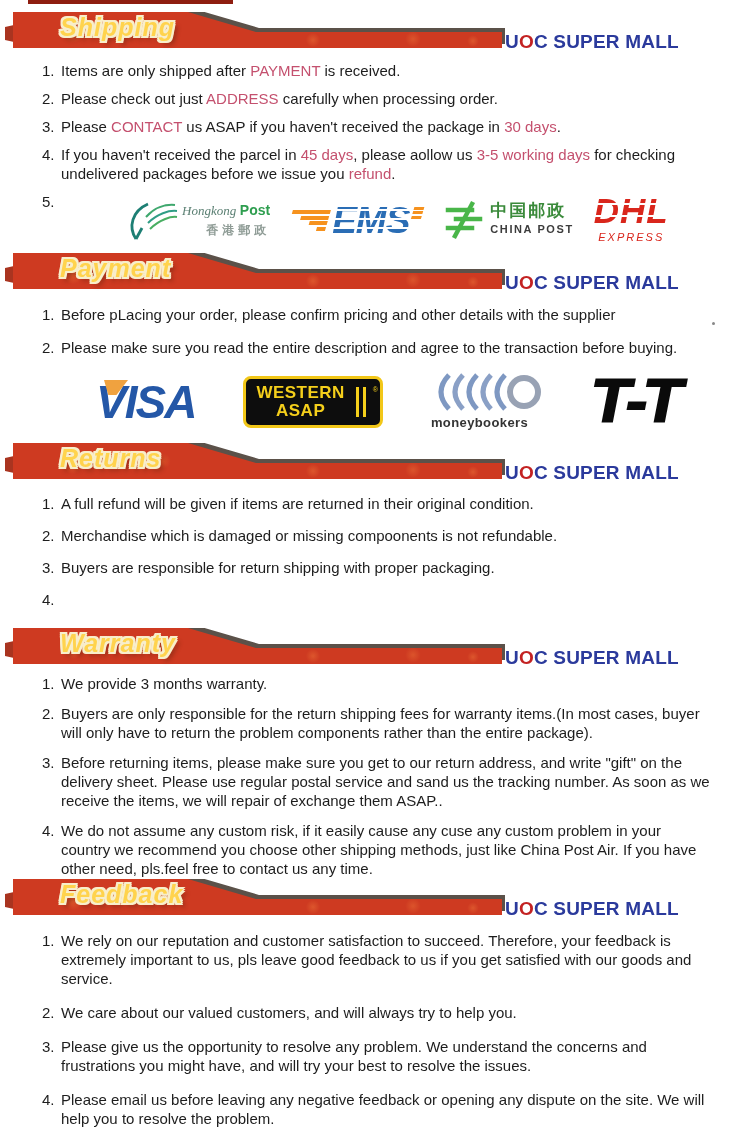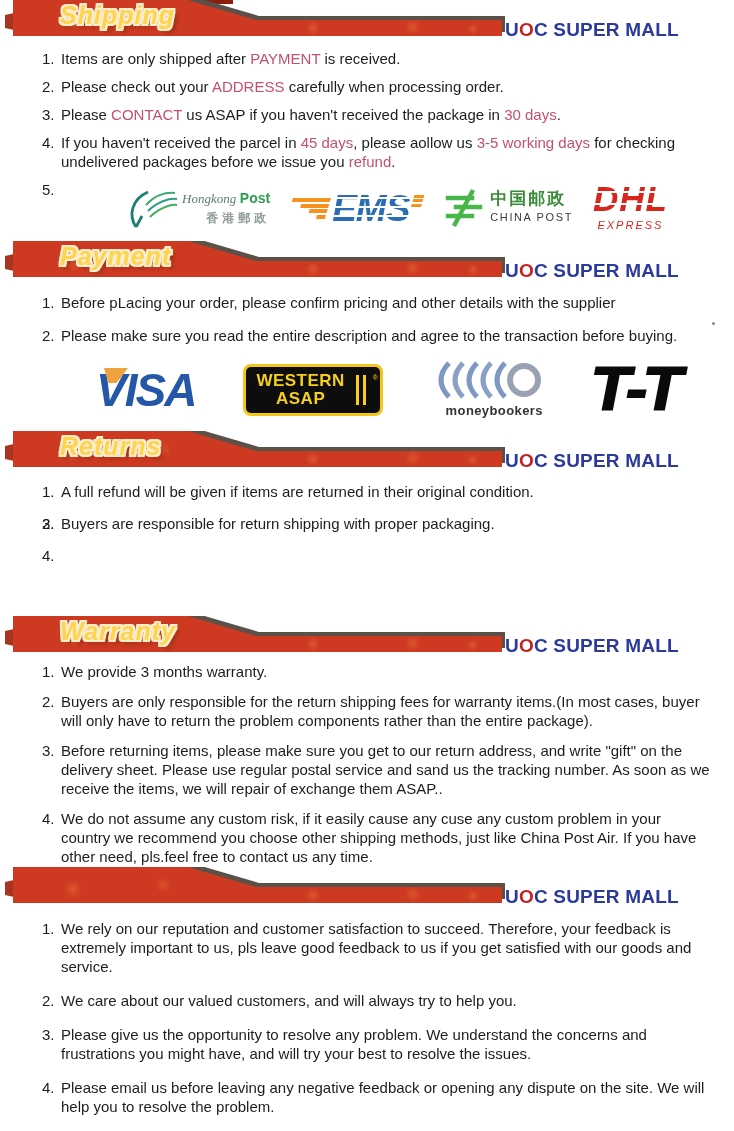--- a/index.html
+++ b/index.html
@@ -1,18 +1,18 @@
 <!DOCTYPE html>
 <html><head>
 <meta charset="utf-8">
 <style>
   html,body{margin:0;padding:0;background:#fff;}
   .page{position:relative;width:734px;height:1131px;background:#ffffff;
         font-family:"Liberation Sans",sans-serif;box-sizing:border-box;
-        padding-top:0;overflow:hidden;}
+        padding-top:12px;overflow:hidden;}
   .top-strip{position:absolute;top:0;left:28px;width:205px;height:4px;background:#8e1d10;}
 
   .info-section{overflow:hidden;box-sizing:border-box;}
   #sec-shipping{height:241px;}
   #sec-payment{height:190px;}
   #sec-returns{height:185px;}
   #sec-warranty{height:251px;}
   #sec-feedback{height:252px;}
 
   
@@ -78,21 +78,21 @@
   .ems-wrap{position:relative;}
   .ems-text{font-size:37px;font-weight:900;font-style:italic;color:#2a6db5;letter-spacing:-1px;line-height:1;}
   .stripe-overlay{position:absolute;inset:0;pointer-events:none;}
   .ems-wrap .stripe-overlay{background:repeating-linear-gradient(to bottom,transparent 0 7px,#fff 7px 9px);}
   .ems-tail{display:flex;flex-direction:column;align-self:flex-start;margin-top:3px;transform:skewX(-16deg);}
   .ems-tail i{display:block;width:10px;height:3px;background:#f6921e;margin-top:1.5px;}
 
   
   .cnpost{gap:7px;}
   .cn-cn{font-size:17px;font-weight:bold;color:#3a8a3a;letter-spacing:2px;white-space:nowrap;}
-  .cn-en{font-size:11px;font-weight:normal;color:#3c3c3c;letter-spacing:1.6px;}
+  .cn-en{font-size:11px;font-weight:bold;color:#3c3c3c;letter-spacing:1.6px;}
 
   
   .dhl{flex-direction:column;align-items:center;}
   .dhl-wrap{position:relative;}
   .dhl-text{font-size:35px;font-weight:900;font-style:italic;color:#d9261c;letter-spacing:1px;line-height:1;}
   .dhl-wrap .stripe-overlay{background:repeating-linear-gradient(to bottom,transparent 0 10px,#fff 10px 12px);}
   .dhl-sub{font-size:11px;font-style:italic;color:#d9261c;letter-spacing:2px;margin-top:0;}
 
   
   .visa{position:relative;}
@@ -103,21 +103,21 @@
   
   .wu-box{position:relative;background:#0d0d0d;border:3px solid #f2c718;border-radius:8px;
     padding:5px 14px 5px 10px;display:flex;align-items:center;gap:7px;}
   .wu-lines{text-align:center;}
   .wu-l1,.wu-l2{color:#f5cf1b;font-weight:900;font-size:17px;line-height:1.05;letter-spacing:.5px;}
   .wu-bars{display:flex;}
   .wu-bars i{display:block;width:3px;height:30px;background:#f5cf1b;margin-left:4px;}
   .wu-reg{position:absolute;top:1px;right:2px;color:#f5cf1b;font-size:7px;}
 
   
-  .mb{flex-direction:column;align-items:flex-end;}
+  .mb{flex-direction:column;align-items:flex-start;}
   .mb-label{font-size:13px;font-weight:bold;color:#333;letter-spacing:.4px;margin-top:1px;}
 
   
   .tt-text{font-size:60px;font-style:italic;font-weight:600;color:#0a0a0a;letter-spacing:2px;
     font-family:"DejaVu Sans",sans-serif;line-height:1;}
 </style>
 </head>
 <body>
 
 <div class="page">
@@ -128,21 +128,21 @@
     <div class="banner-row">
       <div class="banner-tab"></div>
       <div class="banner-shadow"></div>
       <div class="banner-ribbon"></div>
       <div class="banner-title">Shipping</div>
       <div class="banner-brand"><span>U</span><span class="brand-o">O</span><span>C SUPER MALL</span></div>
     </div>
     <div class="content">
       <ol class="items">
           <li class="item"><span class="num">1.</span><span>Items are only shipped after </span><span class="hl">PAYMENT</span><span> is received.</span></li>
-          <li class="item"><span class="num">2.</span><span>Please check out your </span><span class="hl">ADDRESS</span><span> carefully when processing order.</span></li>
+          <li class="item"><span class="num">2.</span><span>Please check out just </span><span class="hl">ADDRESS</span><span> carefully when processing order.</span></li>
           <li class="item"><span class="num">3.</span><span>Please </span><span class="hl">CONTACT</span><span> us ASAP if you haven't received the package in </span><span class="hl">30 days</span><span>.</span></li>
           <li class="item"><span class="num">4.</span><span>If you haven't received the parcel in </span><span class="hl">45 days</span><span>, please aollow us </span><span class="hl">3-5 working days</span><span> for checking undelivered packages before we issue you </span><span class="hl">refund</span><span>.</span></li>
           <li class="item"><span class="num">5.</span></li>
         </ol>
       <div class="logos-shipping">
         <div class="logo hkpost">
           <svg width="54" height="46" viewBox="0 0 54 46">
             <path d="M12 42 C4 30 8 14 24 7" stroke="#1d7f74" stroke-width="2.8" fill="none"></path>
             <path d="M12 42 L18 31" stroke="#1d7f74" stroke-width="2.8" fill="none"></path>
             <path d="M22 20 C30 11 41 7 51 8" stroke="#3fa86e" stroke-width="2" fill="none"></path>
@@ -247,21 +247,21 @@
     <div class="banner-row">
       <div class="banner-tab"></div>
       <div class="banner-shadow"></div>
       <div class="banner-ribbon"></div>
       <div class="banner-title">Returns</div>
       <div class="banner-brand"><span>U</span><span class="brand-o">O</span><span>C SUPER MALL</span></div>
     </div>
     <div class="content">
       <ol class="items">
           <li class="item"><span class="num">1.</span><span>A full refund will be given if items are returned in their original condition.</span></li>
-          <li class="item"><span class="num">2.</span></li>
+          <li class="item"><span class="num">2.</span><span>Merchandise which is damaged or missing compoonents is not refundable.</span></li>
           <li class="item"><span class="num">3.</span><span>Buyers are responsible for return shipping with proper packaging.</span></li>
           <li class="item"><span class="num">4.</span></li>
         </ol>
     </div>
   </section>
 
   <section class="info-section" id="sec-warranty">
     <div class="banner-row">
       <div class="banner-tab"></div>
       <div class="banner-shadow"></div>
@@ -277,20 +277,21 @@
           <li class="item"><span class="num">4.</span><span>We do not assume any custom risk, if it easily cause any cuse any custom problem in your country we recommend you choose other shipping methods, just like China Post Air. If you have other need, pls.feel free to contact us any time.</span></li>
         </ol>
     </div>
   </section>
 
   <section class="info-section" id="sec-feedback">
     <div class="banner-row">
       <div class="banner-tab"></div>
       <div class="banner-shadow"></div>
       <div class="banner-ribbon"></div>
+      <div class="banner-title">Feedback</div>
       <div class="banner-brand"><span>U</span><span class="brand-o">O</span><span>C SUPER MALL</span></div>
     </div>
     <div class="content">
       <ol class="items">
           <li class="item"><span class="num">1.</span><span>We rely on our reputation and customer satisfaction to succeed. Therefore, your feedback is extremely important to us, pls leave good feedback to us if you get satisfied with our goods and service.</span></li>
           <li class="item"><span class="num">2.</span><span>We care about our valued customers, and will always try to help you.</span></li>
           <li class="item"><span class="num">3.</span><span>Please give us the opportunity to resolve any problem. We understand the concerns and frustrations you might have, and will try your best to resolve the issues.</span></li>
           <li class="item"><span class="num">4.</span><span>Please email us before leaving any negative feedback or opening any dispute on the site. We will help you to resolve the problem.</span></li>
         </ol>
     </div>

